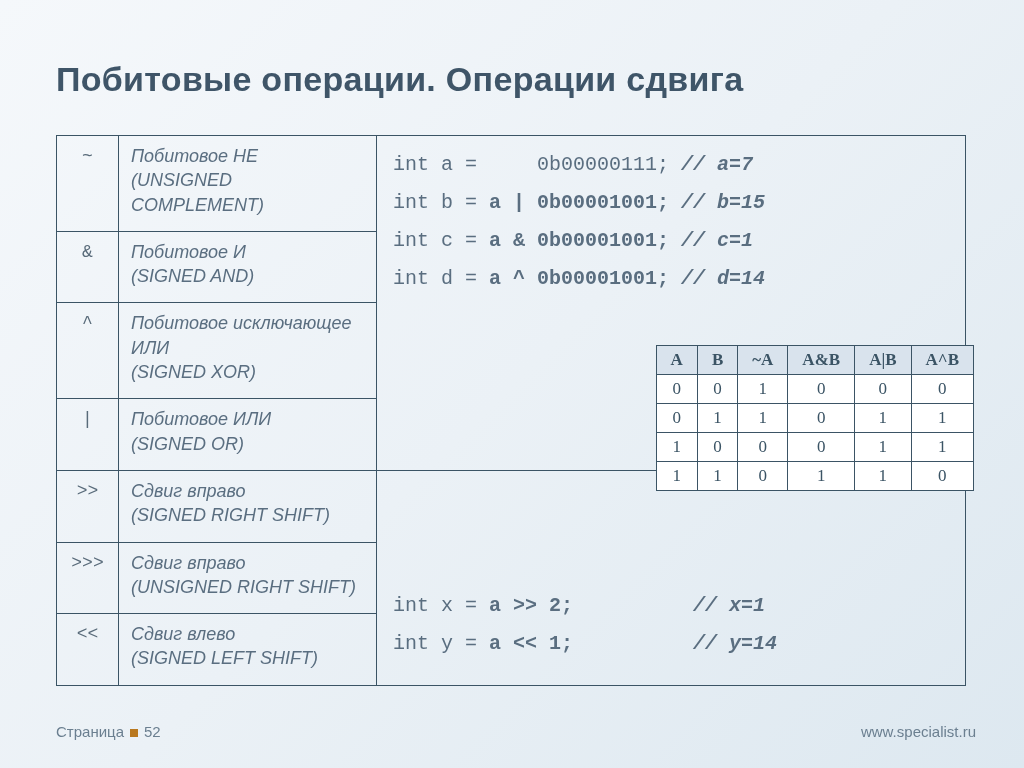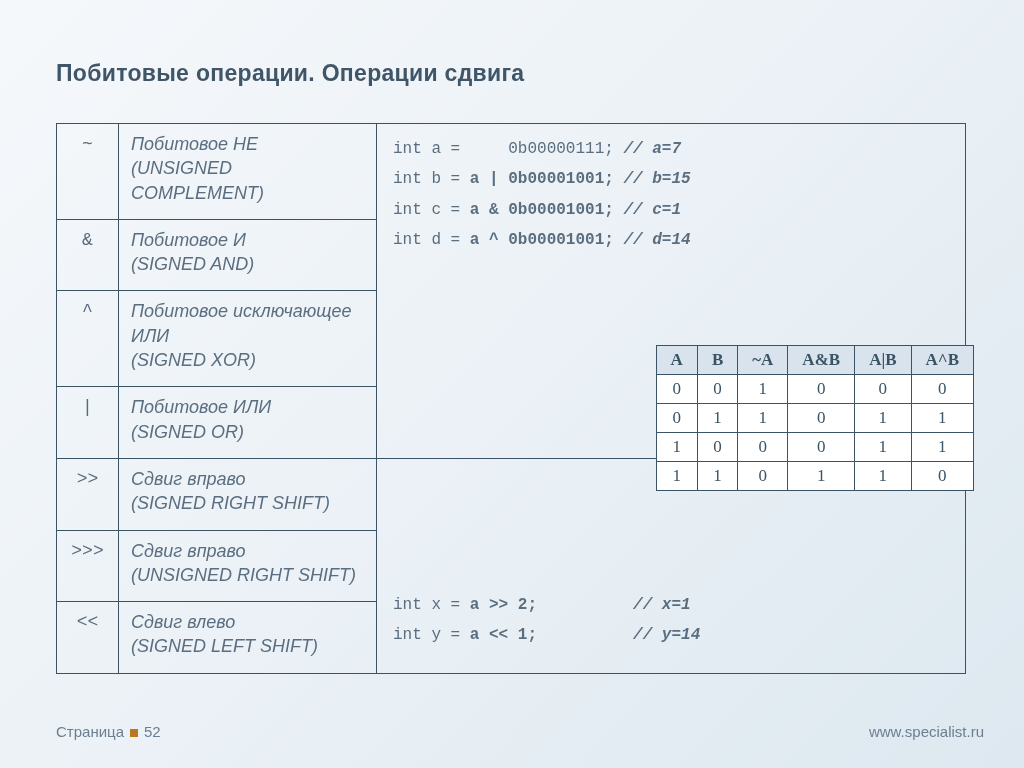--- a/index.html
+++ b/index.html
@@ -11,21 +11,21 @@
     background: linear-gradient(135deg, #f5f8fb 0%, #ebf1f6 50%, #dde8f0 100%);
     position: relative;
     overflow: hidden;
     color: #596b7a;
   }
   .slide {
     padding: 60px 48px 0 56px;
     position: relative;
   }
   h1.title {
-    font-size: 23px;
+    font-size: 34px;
     font-weight: 700;
     color: #3f5568;
     margin: 0 0 36px 0;
     letter-spacing: 0.3px;
   }
   
   .ops-table {
     border-collapse: collapse;
     width: 910px;
     table-layout: fixed;
@@ -46,21 +46,21 @@
   }
   .ops-table td.desc {
     width: 258px;
     font-style: italic;
     color: #5a6e80;
     line-height: 1.35;
     margin-left: 47px;
   }
   .ops-table td.code {
     font-family: "Courier New", monospace;
-    font-size: 16px;
+    font-size: 20px;
     line-height: 1.9;
     color: #5a6e80;
     padding-top: 10px;
     padding-left: 16px;
     white-space: pre;
   }
   .ops-table td.code b { font-weight: 700; }
   .ops-table td.code .comment { font-style: italic; }
   
   .truth {
@@ -85,21 +85,21 @@
     text-align: center;
     padding: 4px 14px;
     color: #3b5465;
     background: #fff;
   }
   
   .footer {
     position: absolute;
     bottom: 28px;
     left: 56px;
-    right: 40px;
+    right: 48px;
     display: flex;
     justify-content: space-between;
     font-size: 15px;
     color: #6b7f90;
   }
   .footer .mark {
     display: inline-block;
     width: 8px; height: 8px;
     background: #b9781f;
     margin: 0 6px 1px 6px;

